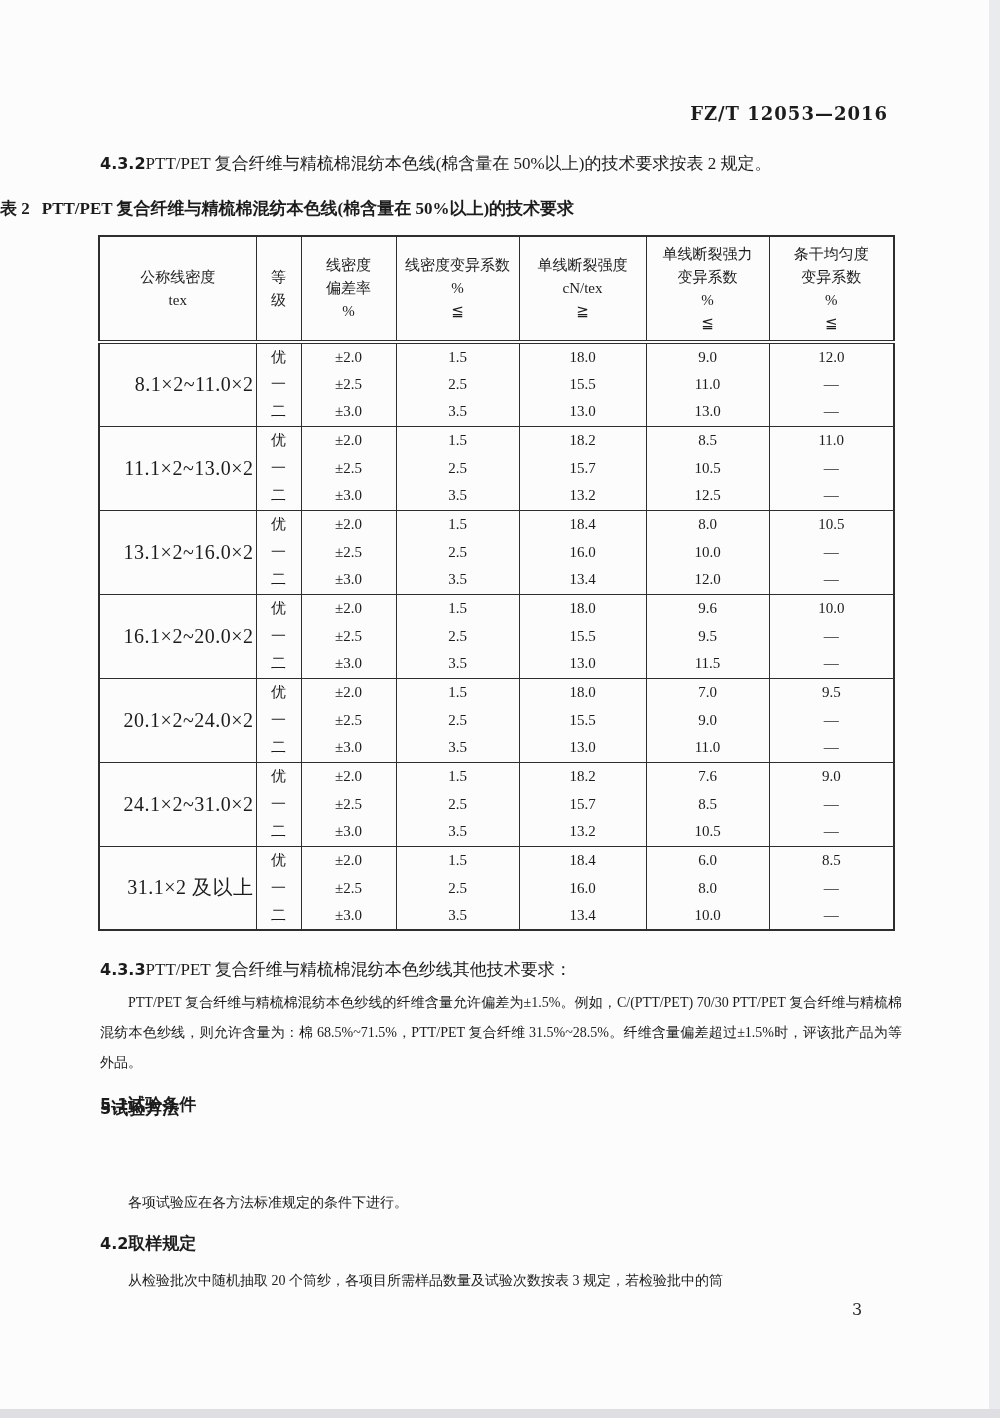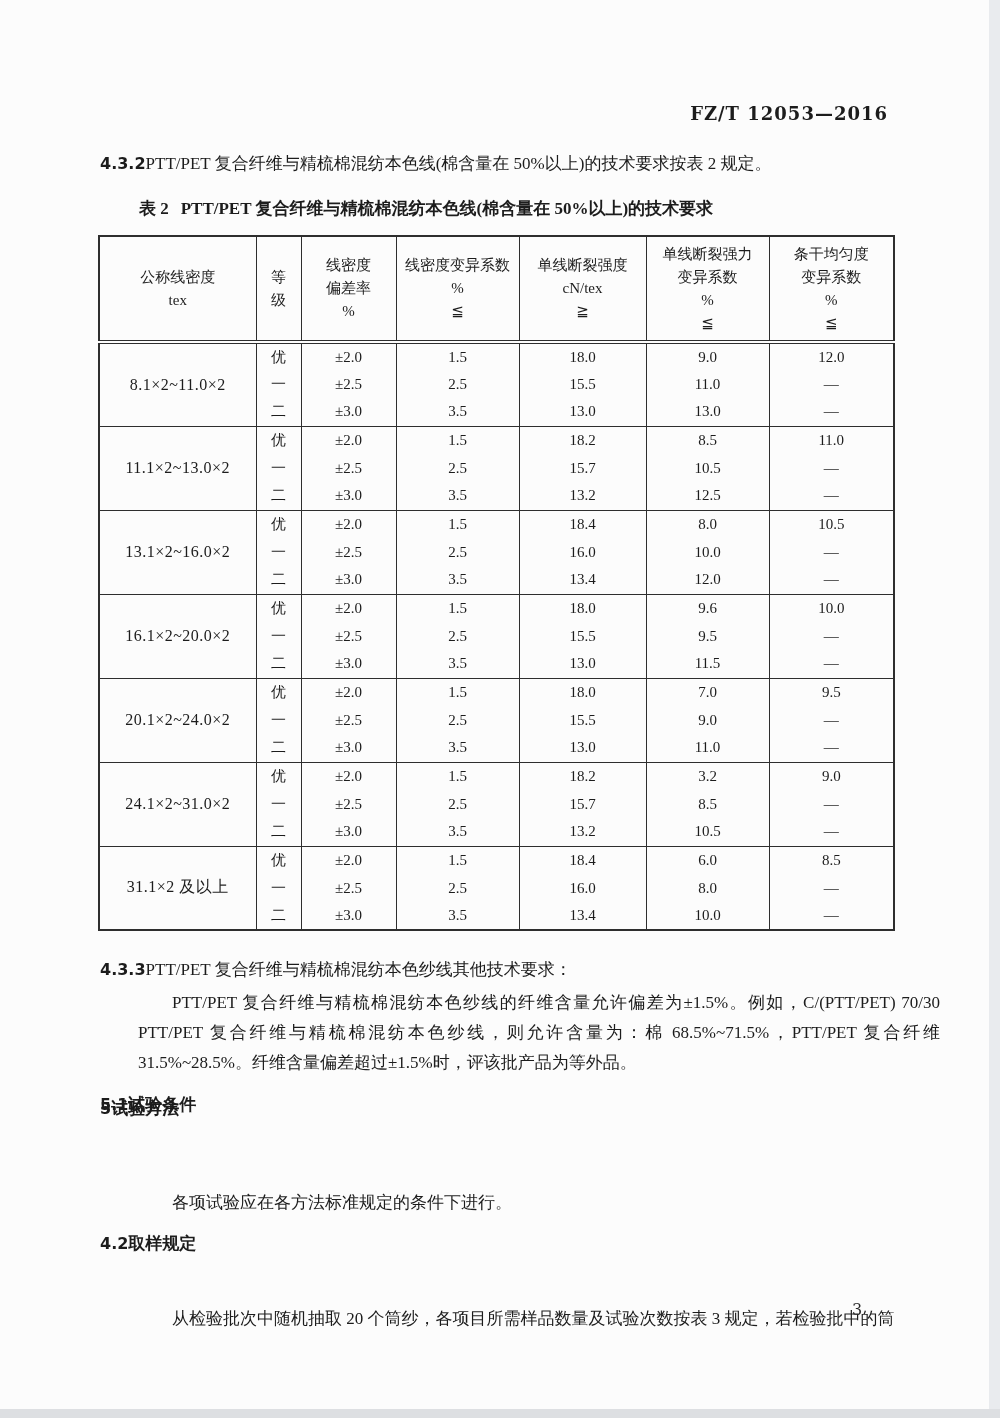--- a/index.html
+++ b/index.html
@@ -12,43 +12,43 @@
   }
   .std-number {
     position:absolute; top:103px; right:112px;
     font-weight:bold; font-size:18px; letter-spacing:1px;
     font-family:"DejaVu Serif","Liberation Serif",serif;
     text-align:center;
   }
   .clause { position:absolute; left:100px; width:802px; font-size:17px; line-height:26px; }
   .clause .num { font-weight:bold; font-family:"DejaVu Sans","Liberation Sans",sans-serif; font-size:16px; }
   .clause.bold-head .txt { font-weight:bold;margin-top:12px; }
-  .table-title { position:absolute; top:197px; left:0; width:852px; text-align:center; font-weight:bold; font-size:17px; }
+  .table-title { position:absolute; top:197px; left:0; width:852px; text-align:left; font-weight:bold; font-size:17px; }
   .table-title .tnum { margin-right:12px; }
 
   table.t2 {
     position:absolute; top:235px; left:98px; width:795px;
     border-collapse:collapse; table-layout:fixed;
     border:2px solid #2e2e2e;
     font-size:15px;
   }
   table.t2 th {
     border:1px solid #2e2e2e; border-bottom:4px double #2e2e2e;
     height:106px; font-weight:normal; text-align:center; vertical-align:middle;
     white-space:pre-line; line-height:23px; font-size:15px; padding:2px;
   }
   table.t2 td {
     border-left:1px solid #2e2e2e; border-right:1px solid #2e2e2e;
     border-top:none; border-bottom:none;
     height:28px; text-align:center; vertical-align:middle; padding:0 2px;
   }
   table.t2 tr.gs > td { border-top:1.5px solid #2e2e2e; }
-  table.t2 td.range { font-size:16px; letter-spacing:0.5px; }
-
-  .para { position:absolute; left:100px; width:802px; font-size:17px; line-height:30px; text-align:justify;margin-left:38px; }
+  table.t2 td.range { font-size:20px; letter-spacing:0.5px;text-align:right; }
+
+  .para { position:absolute; left:100px; width:802px; font-size:14px; line-height:30px; text-align:justify; }
   .indent { text-indent:2em; }
 
   .watermark {
     position:absolute; top:1270px; left:560px; width:420px;
     font-family:"DejaVu Sans","Liberation Sans",sans-serif;
     font-weight:700; font-size:76px; letter-spacing:3px;
     color:#e7e7e7; z-index:0; user-select:none;
   }
   .page-num {
     position:absolute; top:1300px; left:852px;
@@ -237,21 +237,21 @@
             <td>13.0</td>
             <td>11.0</td>
             <td>—</td>
           </tr>
           <tr class="gs">
             <td rowspan="3" class="range">24.1×2~31.0×2</td>
             <td>优</td>
             <td>±2.0</td>
             <td>1.5</td>
             <td>18.2</td>
-            <td>3.2</td>
+            <td>7.6</td>
             <td>9.0</td>
           </tr>
           <tr>
             <td>一</td>
             <td>±2.5</td>
             <td>2.5</td>
             <td>15.7</td>
             <td>8.5</td>
             <td>—</td>
           </tr>
@@ -301,20 +301,20 @@
     </div>
 
     <div class="clause bold-head" style="top:1092px">
       <span class="num">5.1</span><span class="txt">试验条件</span>
     </div>
     <div class="para indent" style="top:1188px">各项试验应在各方法标准规定的条件下进行。</div>
 
     <div class="clause bold-head" style="top:1231px">
       <span class="num">4.2</span><span class="txt">取样规定</span>
     </div>
-    <div class="para indent" style="top:1304px">从检验批次中随机抽取 20 个筒纱，各项目所需样品数量及试验次数按表 3 规定，若检验批中的筒</div>
+    <div class="para indent" style="top:1266px">从检验批次中随机抽取 20 个筒纱，各项目所需样品数量及试验次数按表 3 规定，若检验批中的筒</div>
 
     <div class="page-num">3</div>
   </div>
 
   <div class="edge-right"></div>
   <div class="edge-bottom"></div>
 </div>
 
 </body></html>

